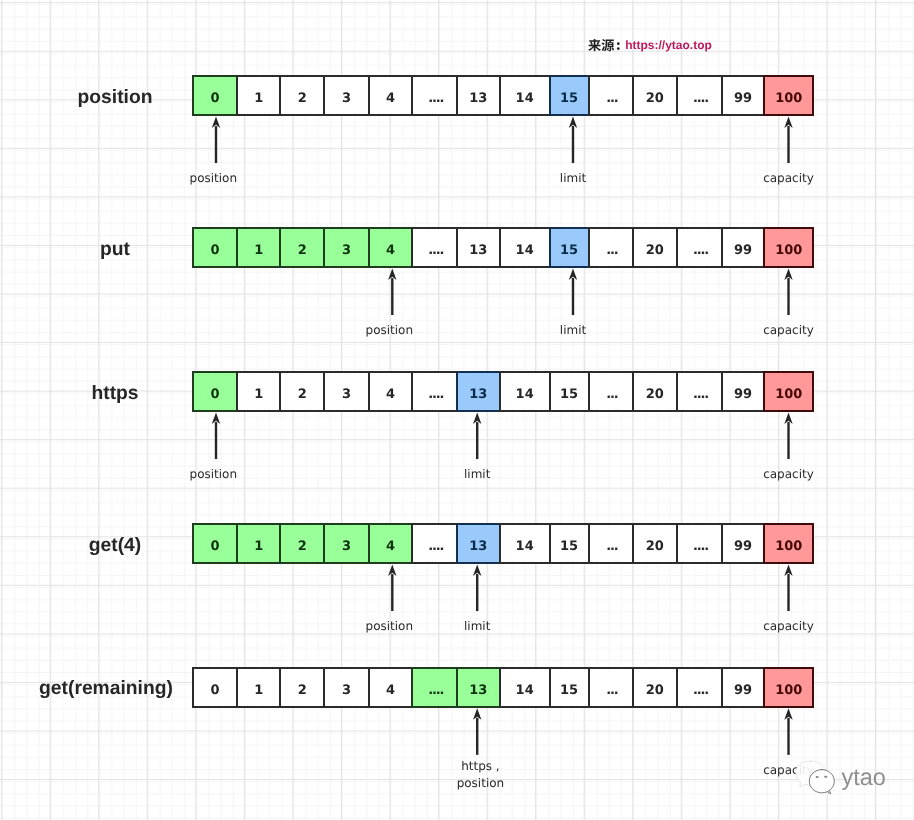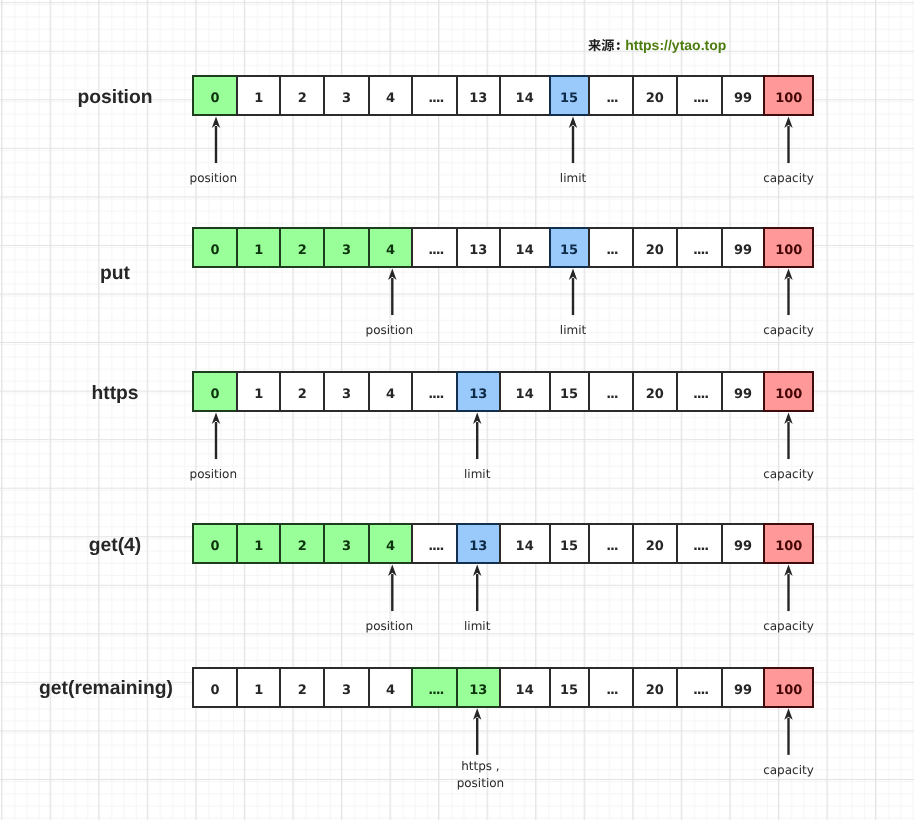--- a/index.html
+++ b/index.html
@@ -15,21 +15,21 @@
   .cells{position:absolute;}
   .cell{position:absolute;box-sizing:border-box;border:2.1px solid #2b2b2b;
      display:flex;align-items:center;justify-content:center;
      font-family:"DejaVu Sans",sans-serif;font-size:13px;font-weight:bold;color:#262626;background:#fff;padding-top:6.6px;}
   .cell.g{background:#99FF99;border-color:#1e3d1e;color:#0d330d;}
   .cell.b{background:#9AC9FC;border-color:#12304d;color:#0d2a47;}
   .cell.r{background:#FF9999;border-color:#3d0b0b;color:#460606;}
   .cell.dots{letter-spacing:-1.2px;padding-left:2.6px;}
   .annlabel{position:absolute;transform:translateX(-50%);font-family:"DejaVu Sans",sans-serif;font-size:12px;
      font-weight:normal;color:#2b2b2b;white-space:nowrap;text-align:center;line-height:15px;}
-  .src{position:absolute;font-size:14px;font-weight:bold;color:#4d7c0f;white-space:nowrap;line-height:18px;}
+  .src{position:absolute;font-size:12px;font-weight:bold;color:#be185d;white-space:nowrap;line-height:18px;}
   svg.arrows{position:absolute;left:0;top:0;overflow:visible;}
   #wm{position:absolute;}
 </style>
 </head>
 <body>
 
 <div id="stage">
   <div id="grid">
     <svg width="914" height="820" shape-rendering="crispEdges">
       <defs>
@@ -56,21 +56,21 @@
         <div class="cell  dots" style="left:411px;top:74.95px;width:47px;height:41.1px;">....</div>
         <div class="cell " style="left:455.9px;top:74.95px;width:44.800000000000004px;height:41.1px;">13</div>
         <div class="cell " style="left:498.59999999999997px;top:74.95px;width:52.1px;height:41.1px;">14</div>
         <div class="cell b" style="left:548.5999999999999px;top:74.95px;width:41px;height:41.1px;">15</div>
         <div class="cell  dots" style="left:587.4999999999999px;top:74.95px;width:46.2px;height:41.1px;">...</div>
         <div class="cell " style="left:631.5999999999999px;top:74.95px;width:46.2px;height:41.1px;">20</div>
         <div class="cell  dots" style="left:675.6999999999999px;top:74.95px;width:47.2px;height:41.1px;">....</div>
         <div class="cell " style="left:720.8px;top:74.95px;width:44.300000000000004px;height:41.1px;">99</div>
         <div class="cell r" style="left:763px;top:74.95px;width:51.4px;height:41.1px;">100</div>
       </div>
-      <div class="rowlabel" style="left:115px;top:247.5px;margin-top:24px;">put</div>
+      <div class="rowlabel" style="left:115px;top:247.5px;">put</div>
       <div class="cells" style="left:0;top:0;">
         <div class="cell g" style="left:191.8px;top:226.95px;width:46.4px;height:41.1px;">0</div>
         <div class="cell g" style="left:236.10000000000002px;top:226.95px;width:45.300000000000004px;height:41.1px;">1</div>
         <div class="cell g" style="left:279.3px;top:226.95px;width:46.2px;height:41.1px;">2</div>
         <div class="cell g" style="left:323.40000000000003px;top:226.95px;width:46.5px;height:41.1px;">3</div>
         <div class="cell g" style="left:367.8px;top:226.95px;width:45.300000000000004px;height:41.1px;">4</div>
         <div class="cell  dots" style="left:411px;top:226.95px;width:47px;height:41.1px;">....</div>
         <div class="cell " style="left:455.9px;top:226.95px;width:44.800000000000004px;height:41.1px;">13</div>
         <div class="cell " style="left:498.59999999999997px;top:226.95px;width:52.1px;height:41.1px;">14</div>
         <div class="cell b" style="left:548.5999999999999px;top:226.95px;width:41px;height:41.1px;">15</div>
@@ -180,20 +180,37 @@
       <g fill="#1f1f1f" transform="translate(0,14.1) scale(0.0132)">
         <path d="M437 -413H263L358 -451C346 -500 309 -571 273 -626H437ZM564 -413V-626H733C714 -568 677 -492 648 -442L734 -413ZM165 -586C198 -533 230 -462 241 -413H51V-298H366C278 -195 149 -99 23 -46C51 -22 89 24 108 54C228 -6 346 -105 437 -218V89H564V-219C655 -105 772 -4 892 56C910 26 949 -21 976 -45C851 -98 723 -194 637 -298H950V-413H756C787 -459 826 -527 860 -592L744 -626H911V-741H564V-850H437V-741H98V-626H269Z"></path>
         <path transform="translate(1000,0)" d="M588 -383H819V-327H588ZM588 -518H819V-464H588ZM499 -202C474 -139 434 -69 395 -22C422 -8 467 18 489 36C527 -16 574 -100 605 -171ZM783 -173C815 -109 855 -25 873 27L984 -21C963 -70 920 -153 887 -213ZM75 -756C127 -724 203 -678 239 -649L312 -744C273 -771 195 -814 145 -842ZM28 -486C80 -456 155 -411 191 -383L263 -480C223 -506 147 -546 96 -572ZM40 12 150 77C194 -22 241 -138 279 -246L181 -311C138 -194 81 -66 40 12ZM482 -604V-241H641V-27C641 -16 637 -13 625 -13C614 -13 573 -13 538 -14C551 15 564 58 568 89C631 90 677 88 712 72C747 56 755 27 755 -24V-241H930V-604H738L777 -670L664 -690H959V-797H330V-520C330 -358 321 -129 208 26C237 39 288 71 309 90C429 -77 447 -342 447 -520V-690H641C636 -664 626 -633 616 -604Z"></path>
       </g>
       <circle cx="30.3" cy="7.7" r="1.35" fill="#1f1f1f"></circle>
       <circle cx="30.3" cy="12.6" r="1.35" fill="#1f1f1f"></circle>
     </svg>
     <span class="src" style="position:absolute;left:37.2px;top:0;">https://ytao.top</span>
   </div>
 
+  <div id="wm" style="left:790px;top:752px;width:120px;height:56px;">
+    <svg width="120" height="56" viewBox="0 0 120 56">
+
+      <path d="M20.8 9.0 C 12.2 9.0 5.7 14.2 5.7 20.8 C 5.7 24.2 7.5 27.3 10.3 29.5
+               L 9.9 34.8 L 15.2 32.2 C 16.9 32.7 18.8 33.0 20.8 33.0
+               C 29.4 33.0 35.9 27.4 35.9 20.8 C 35.9 14.2 29.4 9.0 20.8 9.0 Z" fill="rgba(255,255,255,0.89)" stroke="#dcdcdc" stroke-width="0.75" stroke-linecap="round" stroke-linejoin="round"></path>
+
+      <path d="M31.8 17.6 C 24.9 17.6 19.3 22.8 19.3 29.2 C 19.3 35.6 24.9 40.8 31.8 40.8
+               C 38.7 40.8 44.3 35.6 44.3 29.2 C 44.3 22.8 38.7 17.6 31.8 17.6 Z" fill="#ffffff" stroke="#585858" stroke-width="0.78" stroke-linecap="round" stroke-linejoin="round"></path>
+      <path d="M37.8 40.2 L 40.8 41.9 L 39.7 38.9" fill="none" stroke="#585858" stroke-width="0.78" stroke-linecap="round" stroke-linejoin="round"></path>
+      <g fill="#8e8e8e">
+        <rect x="25.8" y="24.0" width="2.7" height="1.9" rx="0.5"></rect>
+        <rect x="34.4" y="23.8" width="2.7" height="1.9" rx="0.5"></rect>
+      </g>
+      <text x="51.4" y="33.4" font-family="Liberation Sans, sans-serif" font-size="23.5" fill="#8f8f8f">ytao</text>
+    </svg>
+  </div>
 <svg class="arrows" width="914" height="820">
       <g>
         <line x1="216" y1="163.05" x2="216" y2="126.05000000000001" stroke="#262626" stroke-width="2.4" stroke-linecap="butt"></line>
         <path d="M 216 116.45000000000002 L 211.8 128.05 L 216 124.85000000000001 L 220.2 128.05 Z" fill="#262626"></path>
       </g>
       <g>
         <line x1="573" y1="163.05" x2="573" y2="126.05000000000001" stroke="#262626" stroke-width="2.4" stroke-linecap="butt"></line>
         <path d="M 573 116.45000000000002 L 568.8 128.05 L 573 124.85000000000001 L 577.2 128.05 Z" fill="#262626"></path>
       </g>
       <g>

